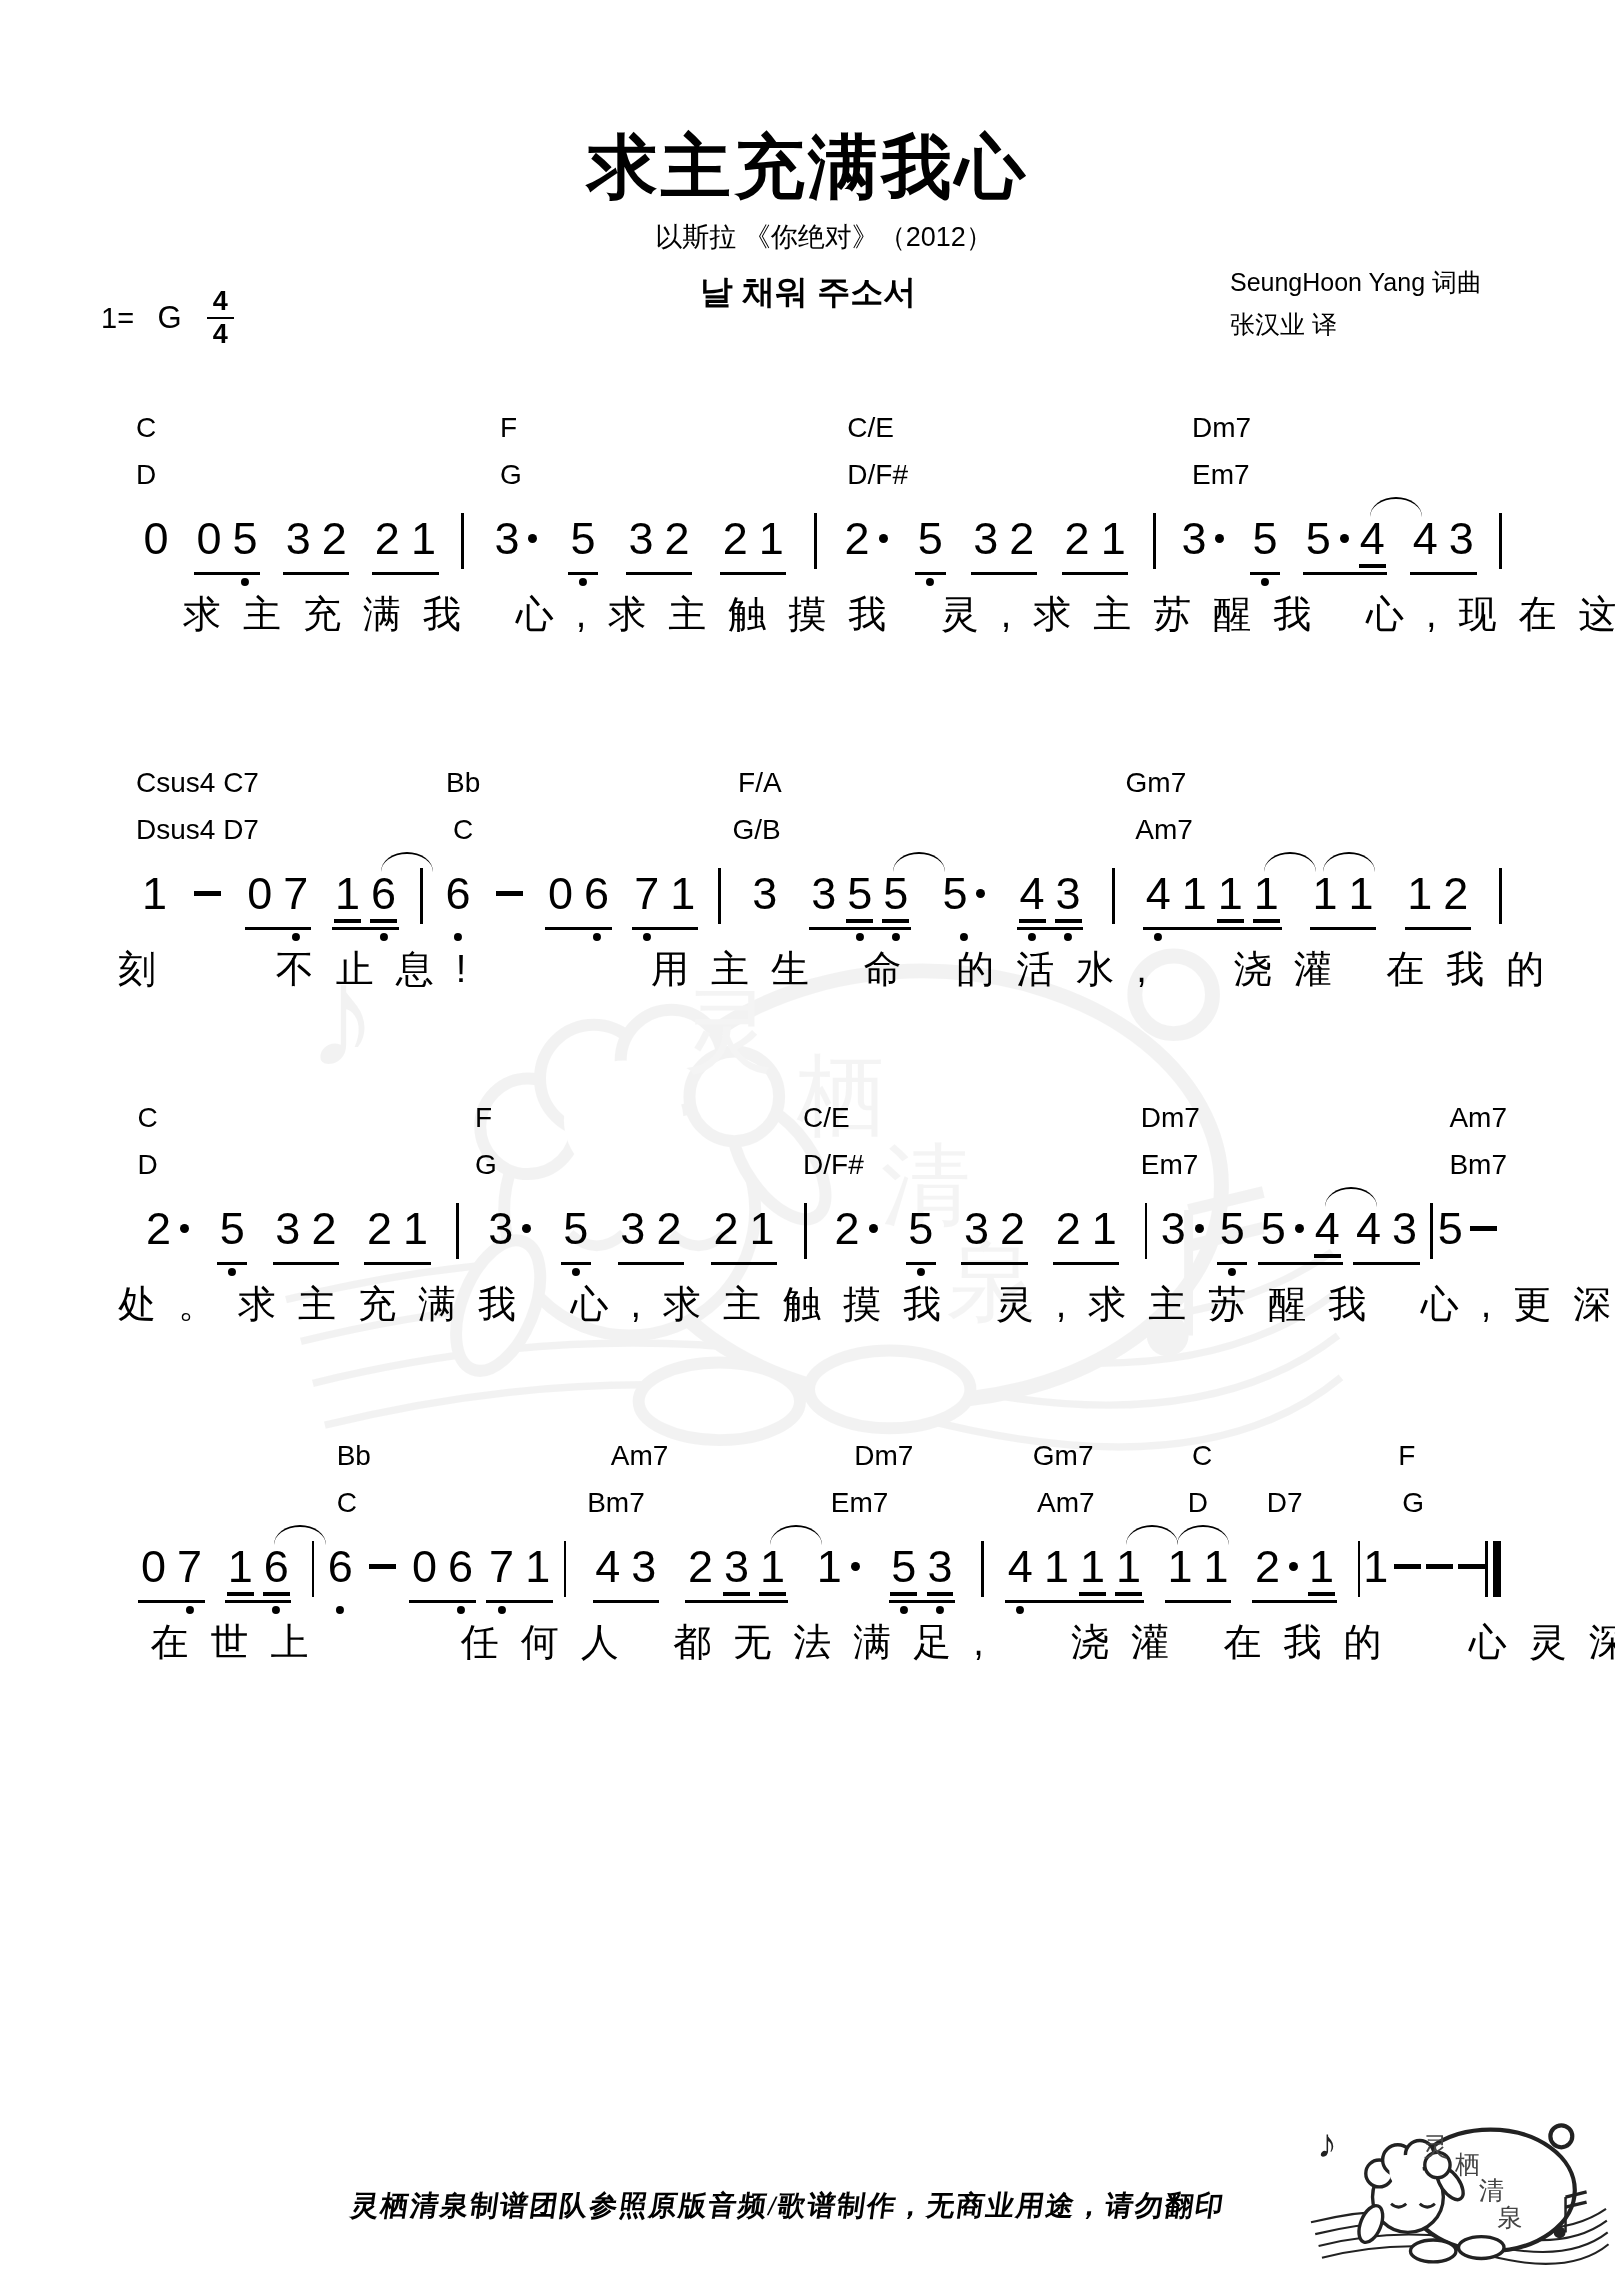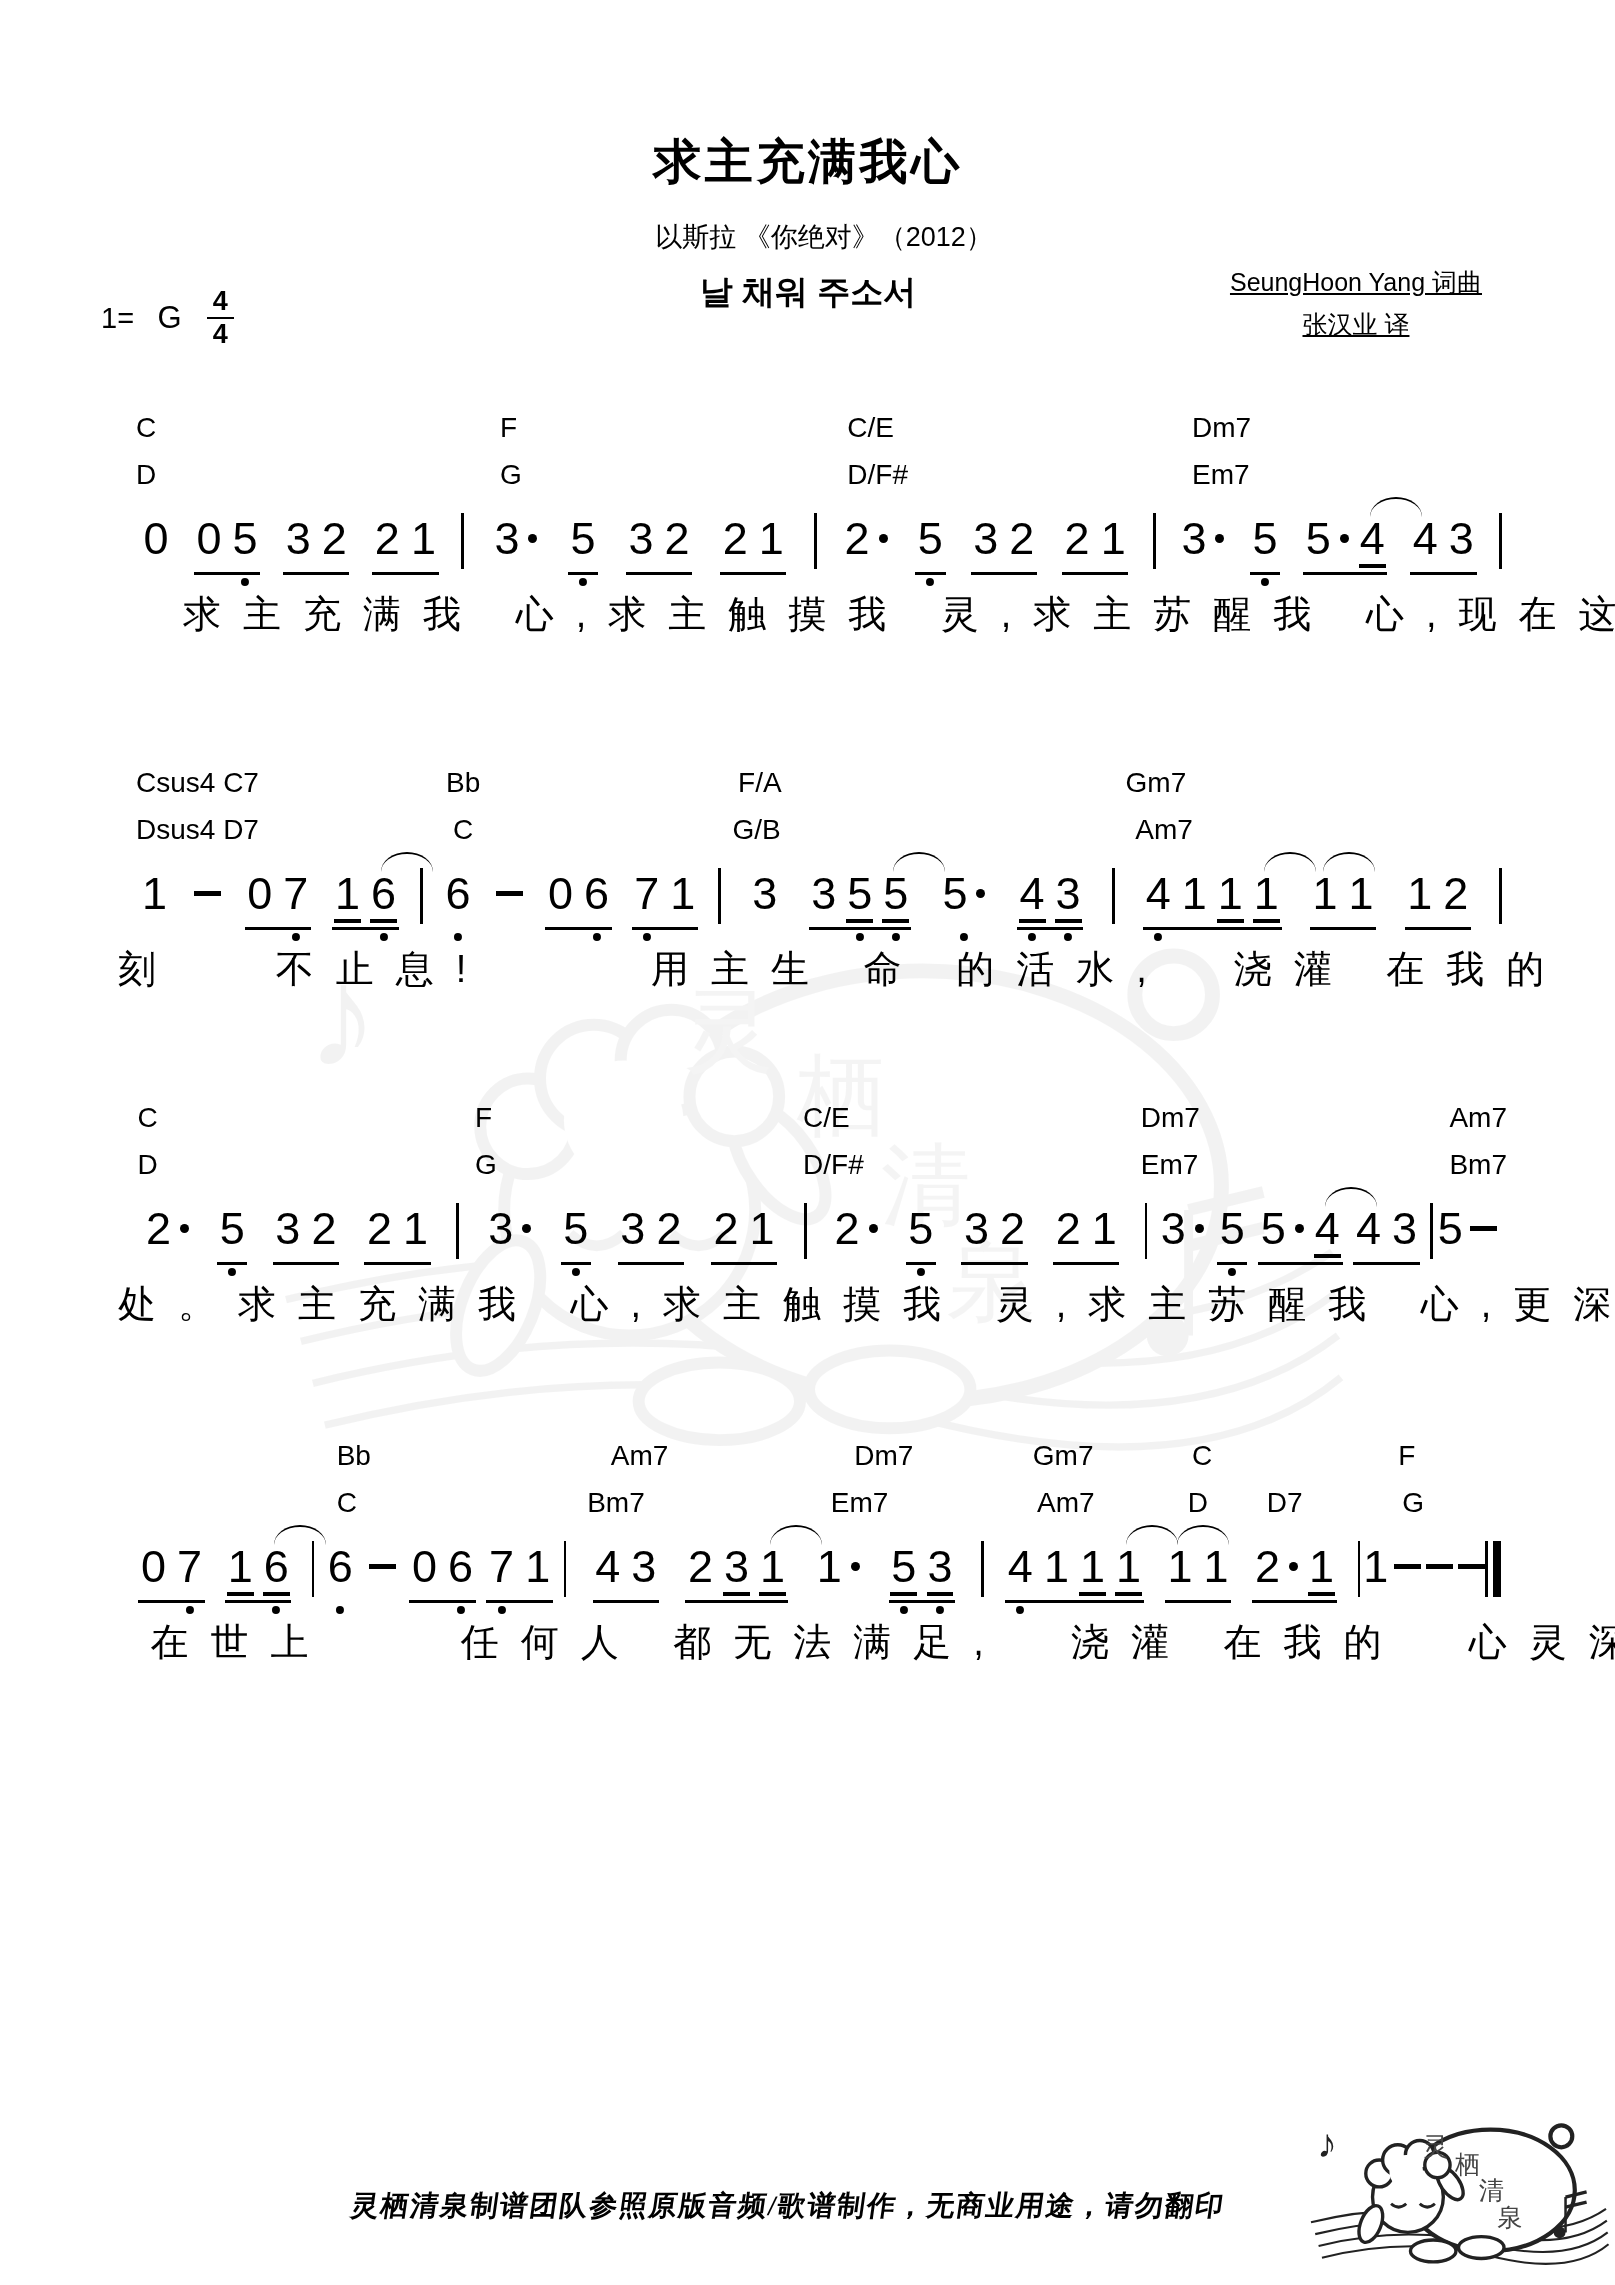--- a/index.html
+++ b/index.html
@@ -1,23 +1,23 @@
 <!DOCTYPE html>
 <html style="font-size:14.5px"><head>
 <meta charset="utf-8">
 <style>
   html,body{margin:0;padding:0;background:#888;}
   .page{position:relative;width:1616px;height:2285px;background:#ffffff;overflow:hidden;
         font-family:"Liberation Sans",sans-serif;color:#000;}
   
-  .title{position:absolute;left:0;top:130px;width:100%;text-align:center;
-         font-size:48px;font-weight:bold;letter-spacing:3.6px;}
+  .title{position:absolute;left:0;top:121px;width:100%;text-align:center;
+         font-size:70px;font-weight:bold;letter-spacing:3.6px;}
   .subtitle{position:absolute;left:0;top:219px;width:100%;text-align:center;font-size:27px;margin-left:16px;}
   .korean{position:absolute;left:0;top:270px;width:100%;text-align:center;font-size:33px;font-weight:bold;}
-  .credits{position:absolute;right:134px;top:261px;text-align:center;font-size:25px;line-height:42px;text-decoration:underline;}
+  .credits{position:absolute;right:134px;top:261px;text-align:left;font-size:25px;line-height:42px;}
   .keysig{position:absolute;left:101px;top:288px;display:flex;align-items:center;font-size:29px;}
   .keysig .knote{margin-left:23.5px;font-size:31px;}
   .frac{display:inline-flex;flex-direction:column;align-items:center;margin-left:25px;
         font-size:27px;font-weight:bold;line-height:27px;}
   .frac .fbar{width:27px;height:2.7px;background:#000;margin:1.8px 0;}
   
   .system{position:absolute;left:118px;width:1384px;}
   .s1{top:412px}.s2{top:767px}.s3{top:1102px}.s4{top:1440px}
   .chordrow{position:absolute;left:0;width:100%;height:38px;}
   .ctop{top:0}.cbot{top:47px}

